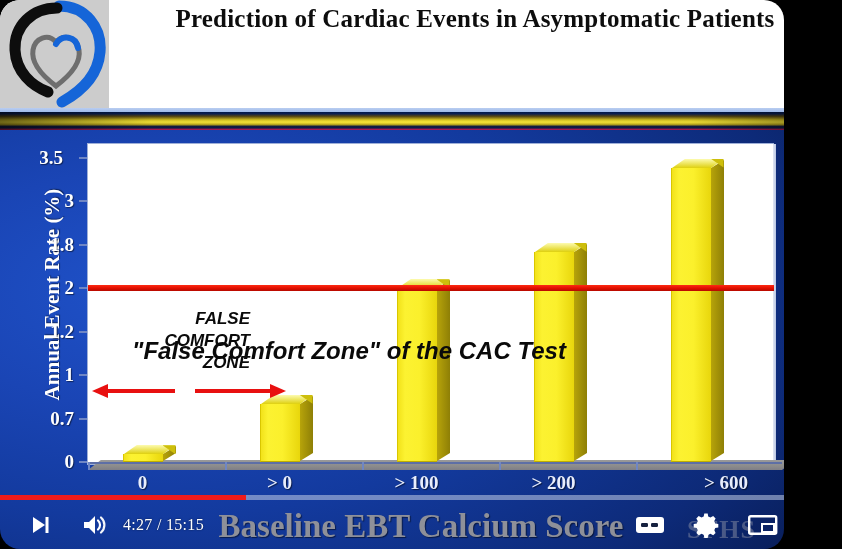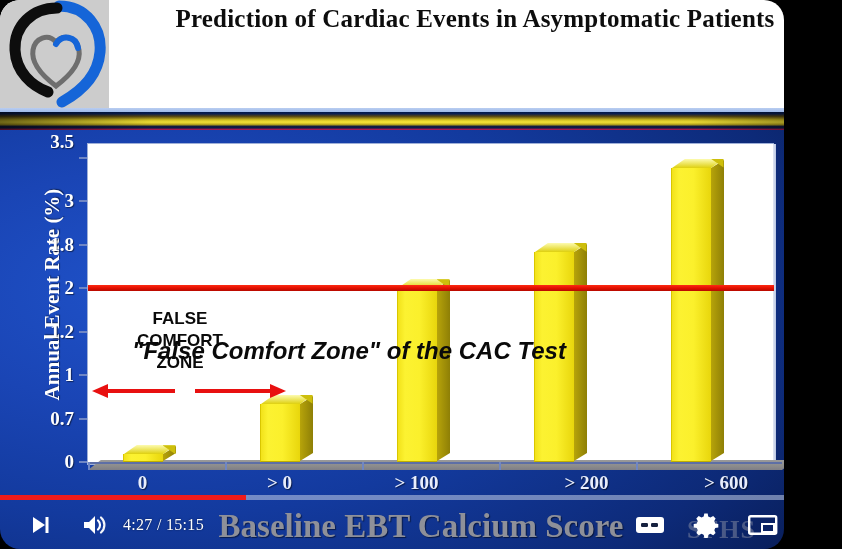--- a/index.html
+++ b/index.html
@@ -231,24 +231,25 @@
     font-style: italic;
     font-size: 24px;
     color: #0a0a0a;
     white-space: nowrap;
     z-index: 7;
   }
   .callout-zone {
     position: absolute;
     font-family: "Liberation Sans", sans-serif;
     font-weight: bold;
+    font-style: italic;
     font-size: 17px;
     line-height: 22px;
     color: #0a0a0a;
-    text-align: center;
+    text-align: right;
     z-index: 7;
   }
   .zone-arrow { position: absolute; z-index: 7; }
 
   
   .progress-track {
     position: absolute;
     left: 0; bottom: 49px;
     width: 842px; height: 5px;
     background: rgba(195,205,230,0.55);
@@ -326,21 +327,21 @@
           <div class="y-tick-label" style="left: 28px; top: 245.143px;">1</div>
           <div class="y-tick-mark" style="left: 79px; top: 244.143px;"></div>
           <div class="y-tick-label" style="left: 28px; top: 201.714px;">1.2</div>
           <div class="y-tick-mark" style="left: 79px; top: 200.714px;"></div>
           <div class="y-tick-label" style="left: 28px; top: 158.286px;">2</div>
           <div class="y-tick-mark" style="left: 79px; top: 157.286px;"></div>
           <div class="y-tick-label" style="left: 28px; top: 114.857px;">1.8</div>
           <div class="y-tick-mark" style="left: 79px; top: 113.857px;"></div>
           <div class="y-tick-label" style="left: 28px; top: 71.4286px;">3</div>
           <div class="y-tick-mark" style="left: 79px; top: 70.4286px;"></div>
-          <div class="y-tick-label" style="left: 28px; top: 12px;">3.5</div>
+          <div class="y-tick-label" style="left: 28px; top: 28px; text-align: center;">3.5</div>
           <div class="y-tick-mark" style="left: 79px; top: 27px;"></div>
         </div>
 
       <div class="plot">
         <div class="plot-edge-right"></div>
       </div>
       <div class="floor"></div>
       <div id="bars-layer">
           <div class="bar" style="left: 122.5px; top: 324.183px; width: 40px; height: 7.81714px; z-index: 4;">
             <div class="bar-side"></div>
@@ -371,21 +372,21 @@
       <div class="threshold" id="threshold-line" style="left: 88px; width: 686px; top: 155.286px; background: linear-gradient(rgb(255, 42, 19), rgb(224, 15, 0) 55%, rgb(182, 10, 0));"></div>
       <div class="axis-line"></div>
       <div id="x-ticks">
           <div class="x-tick" style="left: 88px;"></div>
           <div class="x-tick-label" style="left: 87.5px;">0</div>
           <div class="x-tick" style="left: 225px;"></div>
           <div class="x-tick-label" style="left: 224.5px;">&gt; 0</div>
           <div class="x-tick" style="left: 362px;"></div>
           <div class="x-tick-label" style="left: 361.5px;">&gt; 100</div>
           <div class="x-tick" style="left: 499px;"></div>
-          <div class="x-tick-label" style="left: 498.5px; text-align: right;">&gt; 200</div>
+          <div class="x-tick-label" style="left: 498.5px;">&gt; 200</div>
           <div class="x-tick" style="left: 636px;"></div>
           <div class="x-tick-label" style="left: 671px;">&gt; 600</div>
         </div>
 
       <div class="callout-main" style="left:132px; top:207px;">"False Comfort Zone" of the CAC Test</div>
 
       <div class="callout-zone" style="left:110px; top:178px; width:140px;">
         <div>FALSE</div>
         <div>COMFORT</div>
         <div>ZONE</div>

